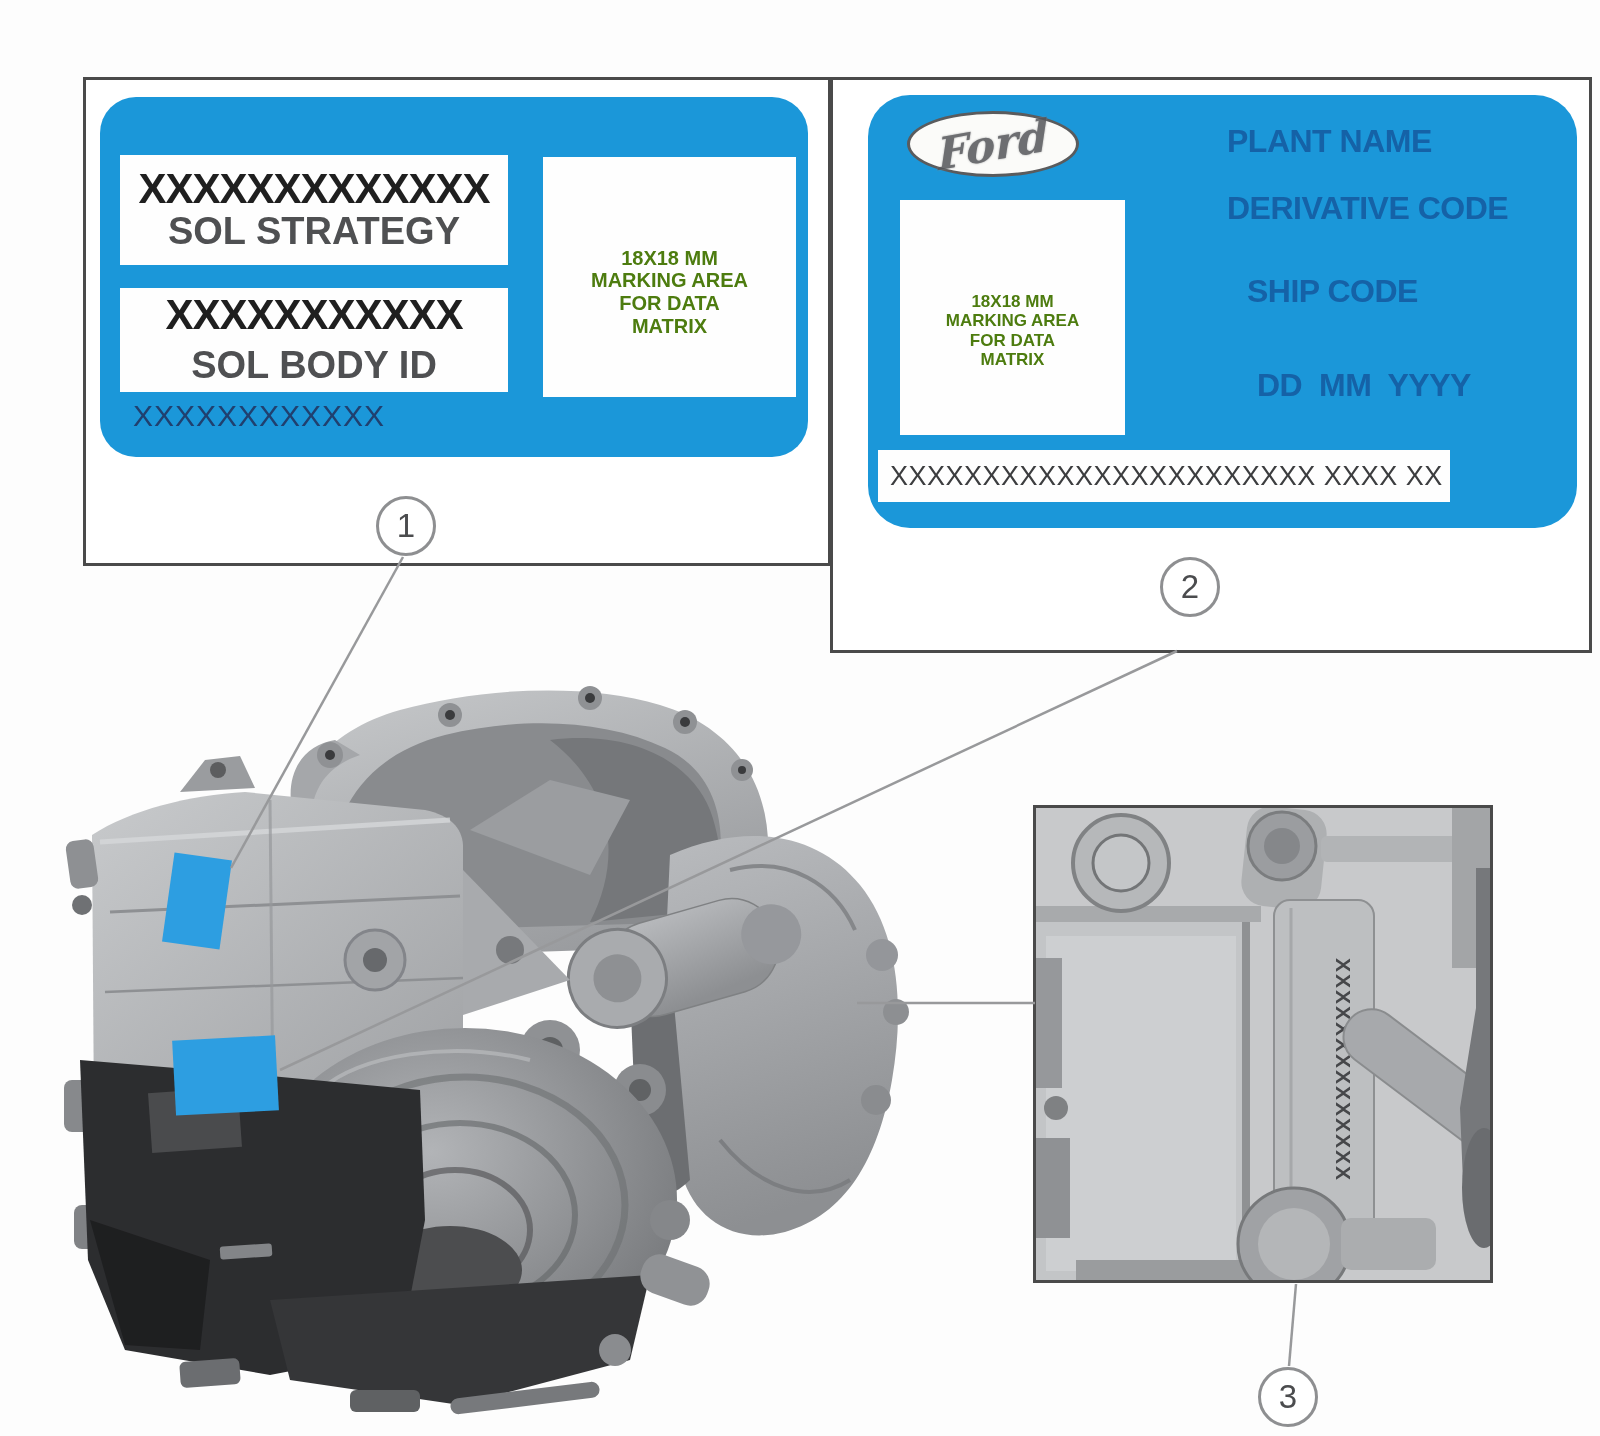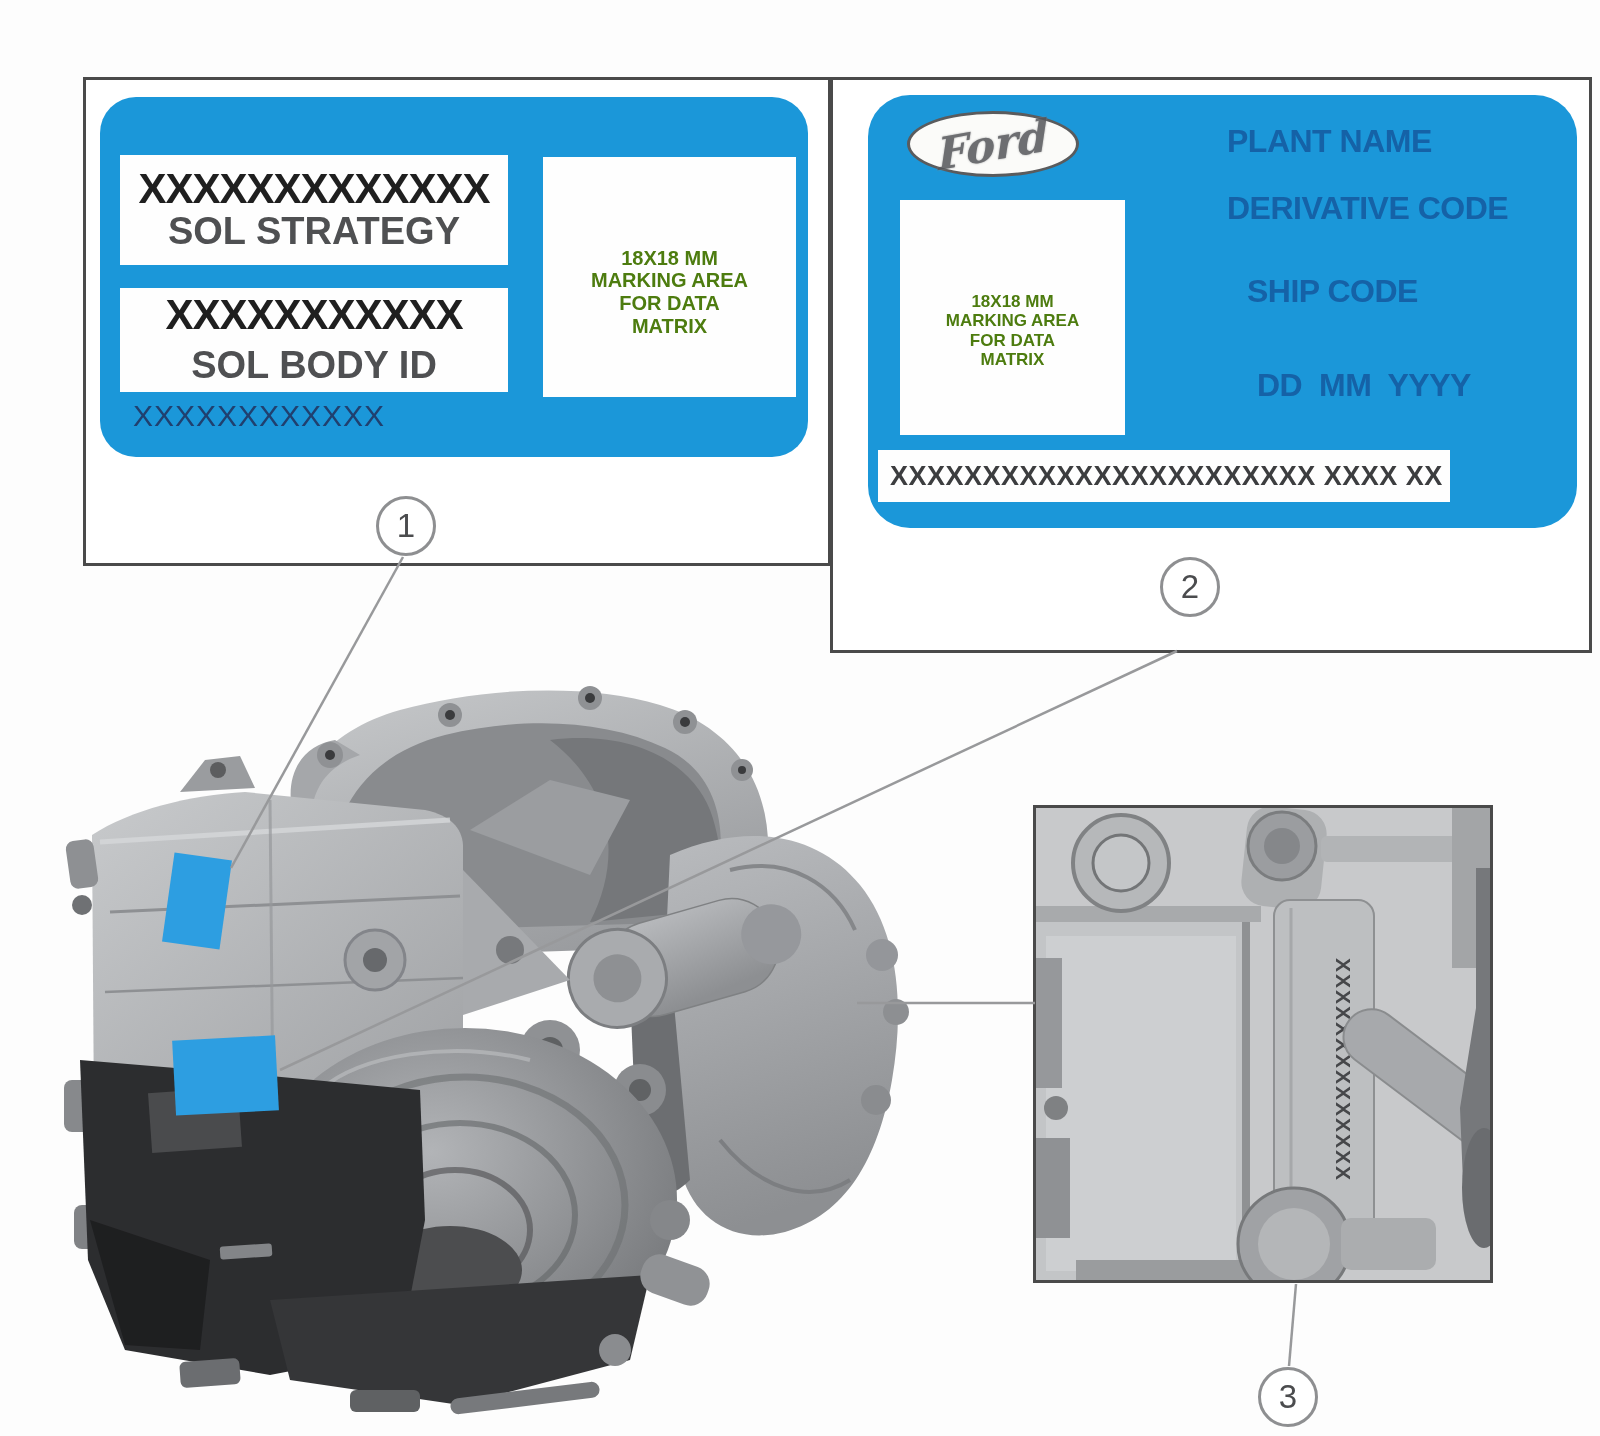--- a/index.html
+++ b/index.html
@@ -16,21 +16,21 @@
   .fieldname{font-weight:700;color:#4f5052;font-size:38px;letter-spacing:0px;line-height:1.1;white-space:nowrap;}
   .footer-code{position:absolute;font-weight:400;color:#20406f;font-size:30px;letter-spacing:1px;white-space:nowrap;}
 
   .marklines{line-height:1.13;font-weight:700;color:#4d7c0f;}
   .mark-lg{font-size:20px;}
   .mark-sm{font-size:17px;}
 
   .l2field{position:absolute;font-weight:700;color:#1562a7;font-size:32px;letter-spacing:-0.5px;white-space:pre;}
 
   .serialbar{position:absolute;background:#fefefe;display:flex;align-items:center;}
-  .serialtext{font-weight:700;color:#3c3d3f;font-size:27px;letter-spacing:0.5px;padding-left:12px;white-space:nowrap;}
+  .serialtext{font-weight:400;color:#3c3d3f;font-size:27px;letter-spacing:0.5px;padding-left:12px;white-space:nowrap;}
 
   .ford-oval{position:absolute;background:#fbfbf9;border:3px solid #5a5b5d;border-radius:50%;
              display:flex;align-items:center;justify-content:center;box-sizing:border-box;}
   .ford-script{font-family:"DejaVu Serif",serif;font-style:italic;font-weight:700;font-size:44px;
                color:#55565a;transform:rotate(-10deg) skewX(-8deg);opacity:.85;text-shadow:0 0 2px #8a8b8d;}
 
   .callout{position:absolute;width:60px;height:60px;border-radius:50%;background:#ffffff;
            border:3px solid #8e8f91;box-sizing:border-box;display:flex;align-items:center;
            justify-content:center;font-size:33px;color:#4b4c4e;z-index:7;}
 

